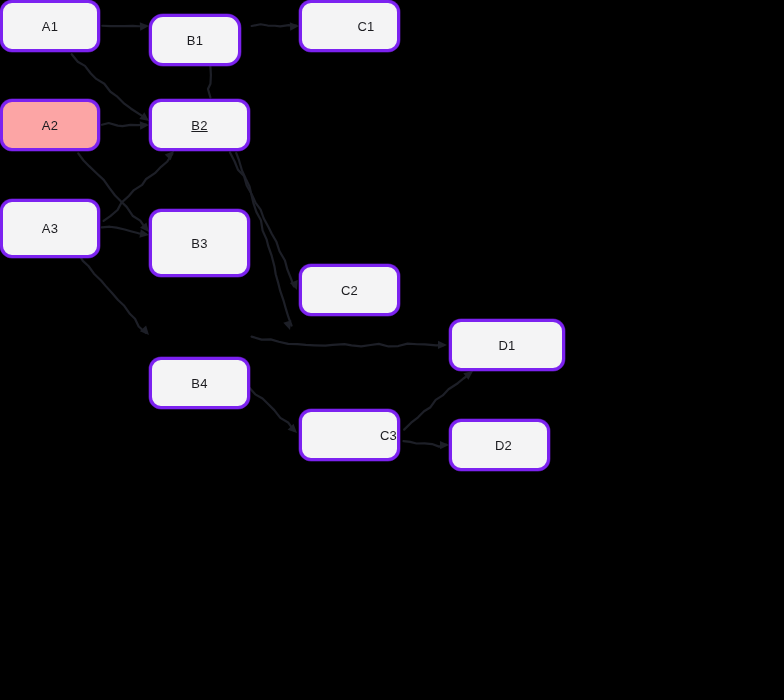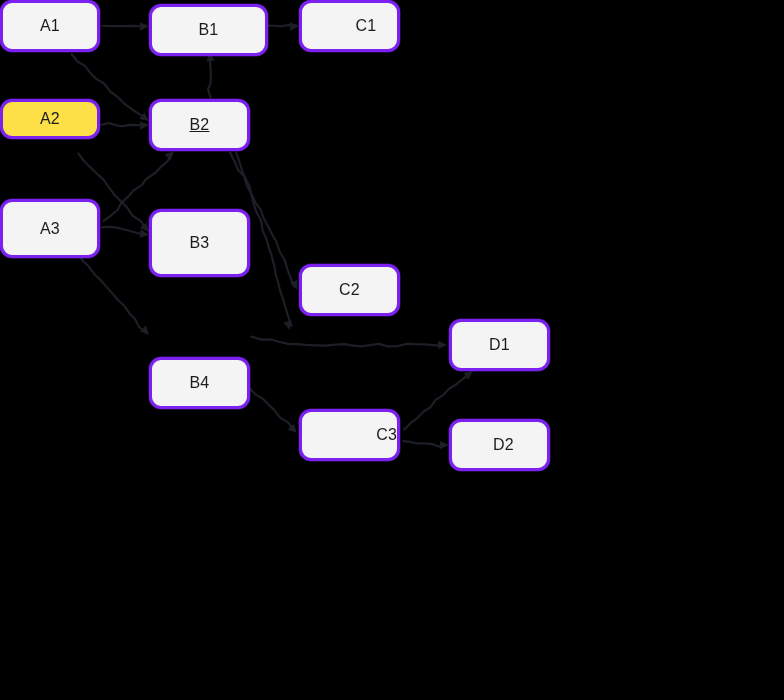--- a/index.html
+++ b/index.html
@@ -33,21 +33,21 @@
     background: #f4f4f5;
     border: 3px solid #7c22f0;
     border-radius: 12px;
     display: flex;
     align-items: center;
     justify-content: center;
     box-shadow: 0 0 0 0.5px rgba(124,34,240,0.55);
   }
   .node-label {
     font-family: "Liberation Sans", sans-serif;
-    font-size: 16px;
+    font-size: 13px;
     line-height: 1;
     color: #1c1c20;
     letter-spacing: 0.2px;
     user-select: none;
   }
   .edge-path {
     fill: none;
     stroke: #1d1f27;
     stroke-width: 2.2;
     stroke-linecap: round;
@@ -121,47 +121,47 @@
       </g>
       <g>
         <path class="edge-path" d="M 403.46,441.17 L 410.24,441.84 L 416.39,443.52 L 424.61,443.45 L 432.04,444.08 L 439.07,446.62 L 446.32,444.61" stroke="#1d1f27"></path>
         <polygon class="edge-head" fill="#1d1f27" points="449,445 439.96,440.89 440.04,449.29"></polygon>
       </g>
     </svg>
   <div id="node-layer">
       <div class="node" style="left: 0px; top: 0px; width: 100px; height: 52px; background: rgb(244, 244, 245); border-color: rgb(124, 34, 240);">
         <span class="node-label" style="color: rgb(28, 28, 32);">A1</span>
       </div>
-      <div class="node" style="left: 0px; top: 99px; width: 100px; height: 40px; background: #fde047; border-color: rgb(124, 34, 240);">
+      <div class="node" style="left: 0px; top: 99px; width: 100px; height: 52px; background: #fca5a5; border-color: rgb(124, 34, 240);">
         <span class="node-label" style="color: rgb(28, 28, 32);">A2</span>
       </div>
       <div class="node" style="left: 0px; top: 199px; width: 100px; height: 59px; background: rgb(244, 244, 245); border-color: rgb(124, 34, 240);">
         <span class="node-label" style="color: rgb(28, 28, 32);">A3</span>
       </div>
-      <div class="node" style="left: 149px; top: 4px; width: 119px; height: 52px; background: rgb(244, 244, 245); border-color: rgb(124, 34, 240);">
+      <div class="node" style="left: 149px; top: 14px; width: 92px; height: 52px; background: rgb(244, 244, 245); border-color: rgb(124, 34, 240); border-radius: 14px;">
         <span class="node-label" style="color: rgb(28, 28, 32);">B1</span>
       </div>
       <div class="node" style="left: 149px; top: 99px; width: 101px; height: 52px; background: rgb(244, 244, 245); border-color: rgb(124, 34, 240);">
         <span class="node-label" style="color: rgb(28, 28, 32); text-decoration: underline;">B2</span>
       </div>
       <div class="node" style="left: 149px; top: 209px; width: 101px; height: 68px; background: rgb(244, 244, 245); border-color: rgb(124, 34, 240); align-items: center;">
         <span class="node-label" style="color: rgb(28, 28, 32);">B3</span>
       </div>
       <div class="node" style="left: 149px; top: 309px; width: 101px; height: 52px; background: rgb(244, 244, 245); border-color: rgb(124, 34, 240); margin-top: 48px;">
         <span class="node-label" style="color: rgb(28, 28, 32);">B4</span>
       </div>
       <div class="node" style="left: 299px; top: 0px; width: 101px; height: 52px; background: rgb(244, 244, 245); border-color: rgb(124, 34, 240); padding-left: 33px;">
         <span class="node-label" style="color: rgb(28, 28, 32);">C1</span>
       </div>
       <div class="node" style="left: 299px; top: 264px; width: 101px; height: 52px; background: rgb(244, 244, 245); border-color: rgb(124, 34, 240);">
         <span class="node-label" style="color: rgb(28, 28, 32);">C2</span>
       </div>
       <div class="node" style="left: 299px; top: 409px; width: 101px; height: 52px; background: rgb(244, 244, 245); border-color: rgb(124, 34, 240); justify-content: flex-end;">
         <span class="node-label" style="color: rgb(28, 28, 32);">C3</span>
       </div>
-      <div class="node" style="left: 449px; top: 319px; width: 101px; height: 52px; background: rgb(244, 244, 245); border-color: rgb(124, 34, 240);">
+      <div class="node" style="left: 449px; top: 319px; width: 116px; height: 52px; background: rgb(244, 244, 245); border-color: rgb(124, 34, 240);">
         <span class="node-label" style="color: rgb(28, 28, 32);">D1</span>
       </div>
       <div class="node" style="left: 449px; top: 419px; width: 101px; height: 52px; background: rgb(244, 244, 245); border-color: rgb(124, 34, 240); padding-left: 8px;">
         <span class="node-label" style="color: rgb(28, 28, 32);">D2</span>
       </div>
     </div>
 </div>
 
 </body></html>

